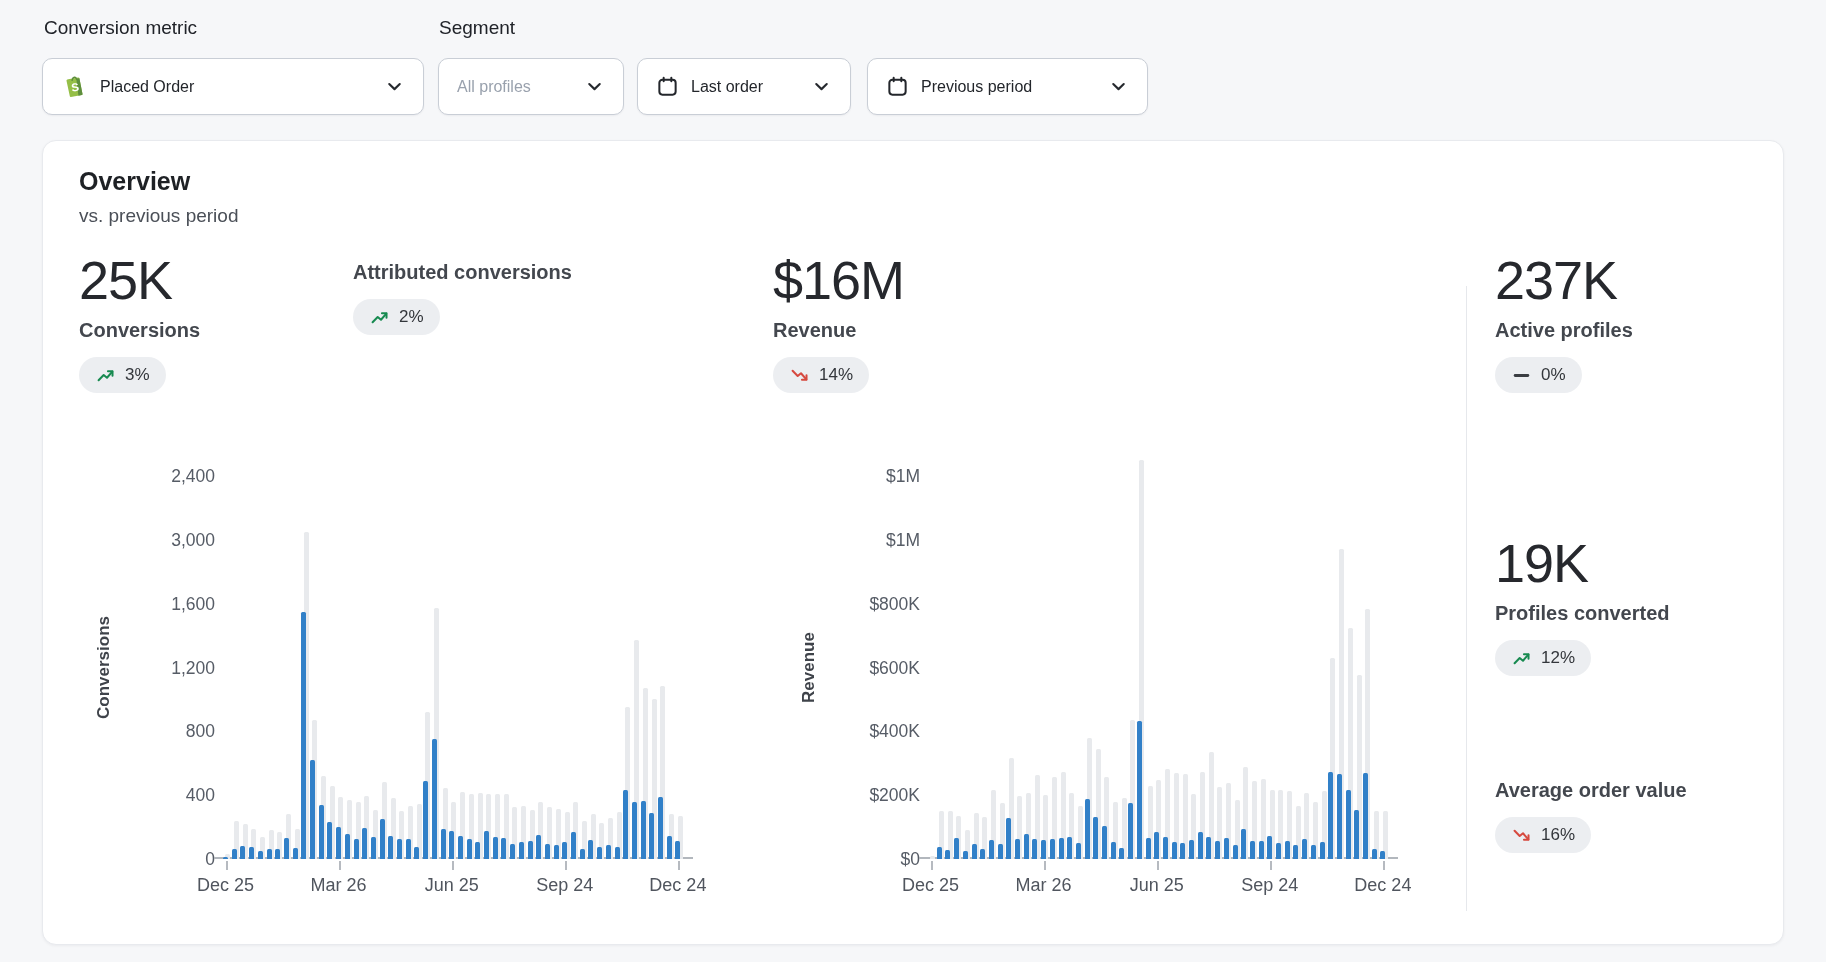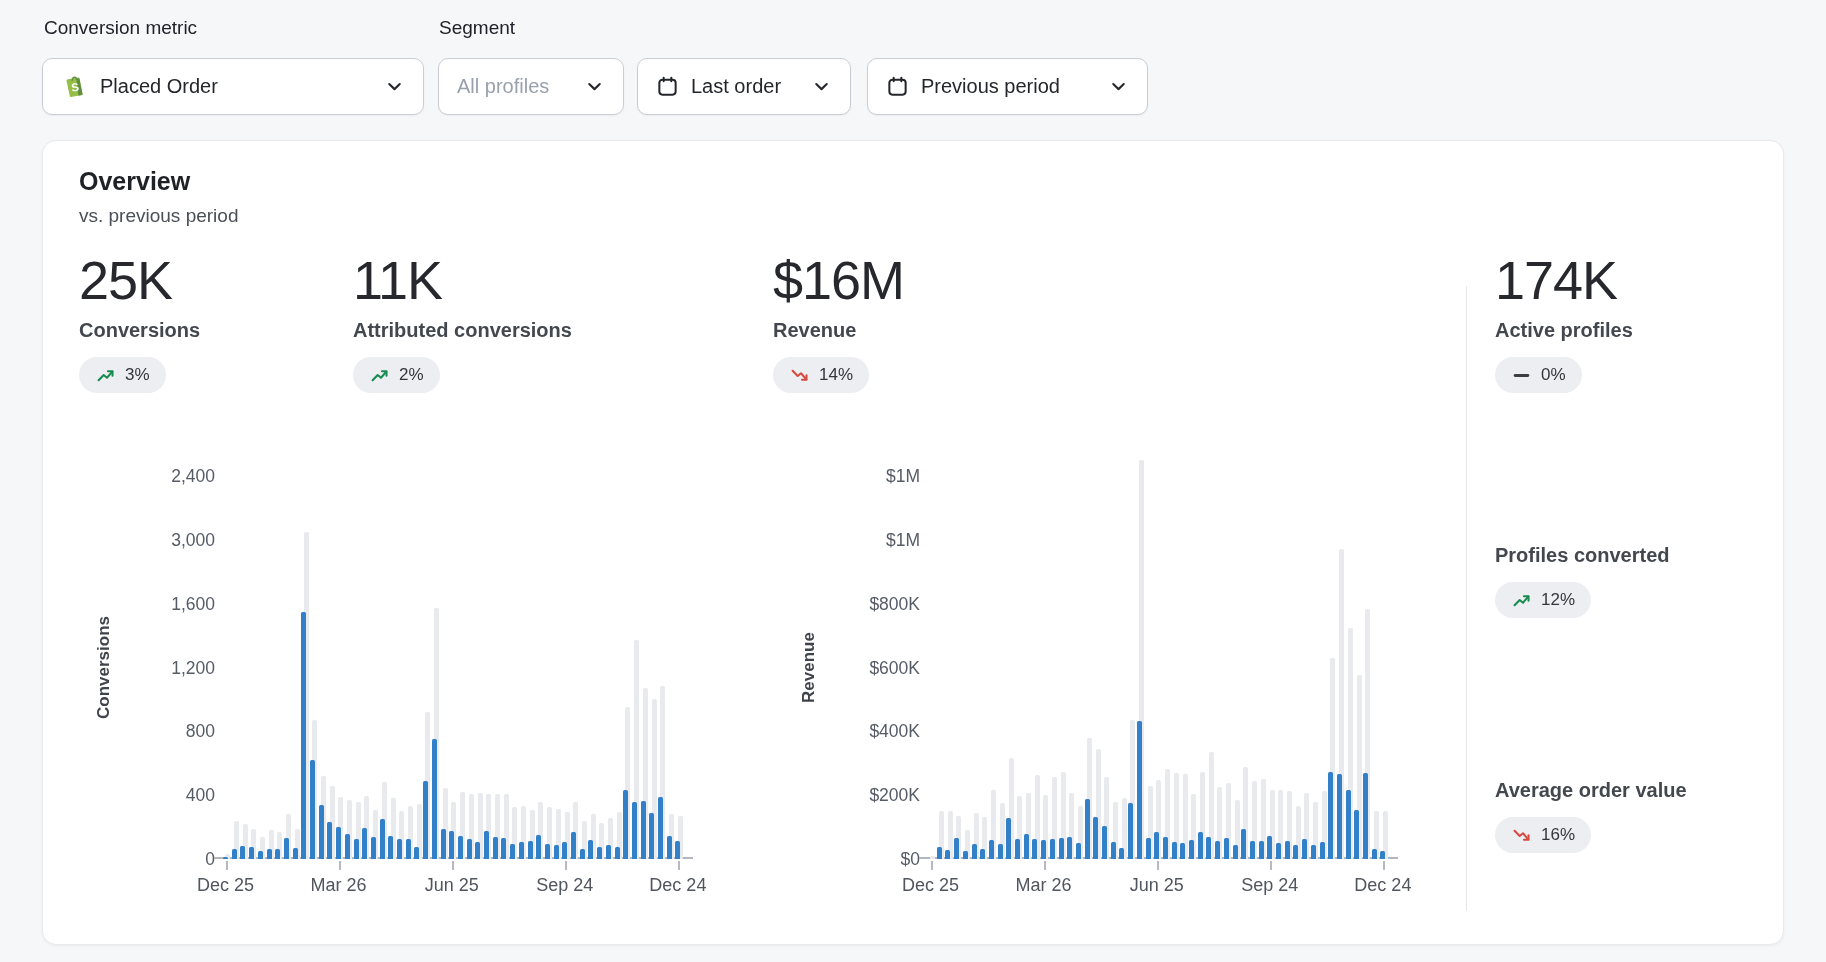--- a/index.html
+++ b/index.html
@@ -24,21 +24,21 @@
     background: #ffffff;
     border: 1px solid #c9ced6;
     border-radius: 10px;
     display: flex;
     align-items: center;
     padding: 0 18px;
     gap: 12px;
     box-shadow: 0 1px 2px rgba(16,24,40,.05);
     cursor: pointer;
   }
-  .dropdown .dd-text { font-size: 20px; color: #23262b; flex: 1 1 auto; }
+  .dropdown .dd-text { font-size: 16px; color: #23262b; flex: 1 1 auto; }
   .dropdown .dd-text.muted { color: #99a1ad; flex: 0 0 auto; }
   .dropdown svg { flex: 0 0 auto; }
   .card {
     position: absolute;
     left: 42px; top: 140px;
     width: 1742px; height: 805px;
     background: #ffffff;
     border: 1px solid #e8eaee;
     border-radius: 14px;
     box-shadow: 0 1px 3px rgba(16,24,40,.05);
@@ -175,21 +175,20 @@
           <svg width="21" height="17" viewBox="0 0 16 16">
             <path d="M1.5 12.5 L6.3 7.6 L9.4 10.1 L14.4 4.4" fill="none" stroke="#178a50" stroke-width="1.9" stroke-linecap="round" stroke-linejoin="round"></path>
             <path d="M10.3 4 L14.6 4 L14.6 8.3" fill="none" stroke="#178a50" stroke-width="1.9" stroke-linecap="round" stroke-linejoin="round"></path>
           </svg>
         </span>
       <span class="badge-text">3%</span>
     </div>
   </div>
 
   <div class="kpi" style="left:310px; top:110px;">
-    <div class="kpi-value">11K</div>
     <div class="kpi-label">Attributed conversions</div>
     <div class="badge">
       <span class="trend-icon">
           <svg width="21" height="17" viewBox="0 0 16 16">
             <path d="M1.5 12.5 L6.3 7.6 L9.4 10.1 L14.4 4.4" fill="none" stroke="#178a50" stroke-width="1.9" stroke-linecap="round" stroke-linejoin="round"></path>
             <path d="M10.3 4 L14.6 4 L14.6 8.3" fill="none" stroke="#178a50" stroke-width="1.9" stroke-linecap="round" stroke-linejoin="round"></path>
           </svg>
         </span>
       <span class="badge-text">2%</span>
     </div>
@@ -206,33 +205,34 @@
           </svg>
         </span>
       <span class="badge-text">14%</span>
     </div>
   </div>
 
 
   <div class="divider"></div>
 
   <div class="kpi" style="left:1452px; top:110px;">
-    <div class="kpi-value">174K</div>
+    <div class="kpi-value">237K</div>
     <div class="kpi-label">Active profiles</div>
     <div class="badge">
       <span class="trend-icon">
           <svg width="21" height="17" viewBox="0 0 16 16">
             <path d="M2 8 L14 8" fill="none" stroke="#3a3d42" stroke-width="2.6" stroke-linecap="round"></path>
           </svg>
         </span>
       <span class="badge-text">0%</span>
     </div>
   </div>
 
   <div class="kpi" style="left:1452px; top:393px;">
+    <div class="kpi-value">19K</div>
     <div class="kpi-label">Profiles converted</div>
     <div class="badge">
       <span class="trend-icon">
           <svg width="21" height="17" viewBox="0 0 16 16">
             <path d="M1.5 12.5 L6.3 7.6 L9.4 10.1 L14.4 4.4" fill="none" stroke="#178a50" stroke-width="1.9" stroke-linecap="round" stroke-linejoin="round"></path>
             <path d="M10.3 4 L14.6 4 L14.6 8.3" fill="none" stroke="#178a50" stroke-width="1.9" stroke-linecap="round" stroke-linejoin="round"></path>
           </svg>
         </span>
       <span class="badge-text">12%</span>
     </div>

